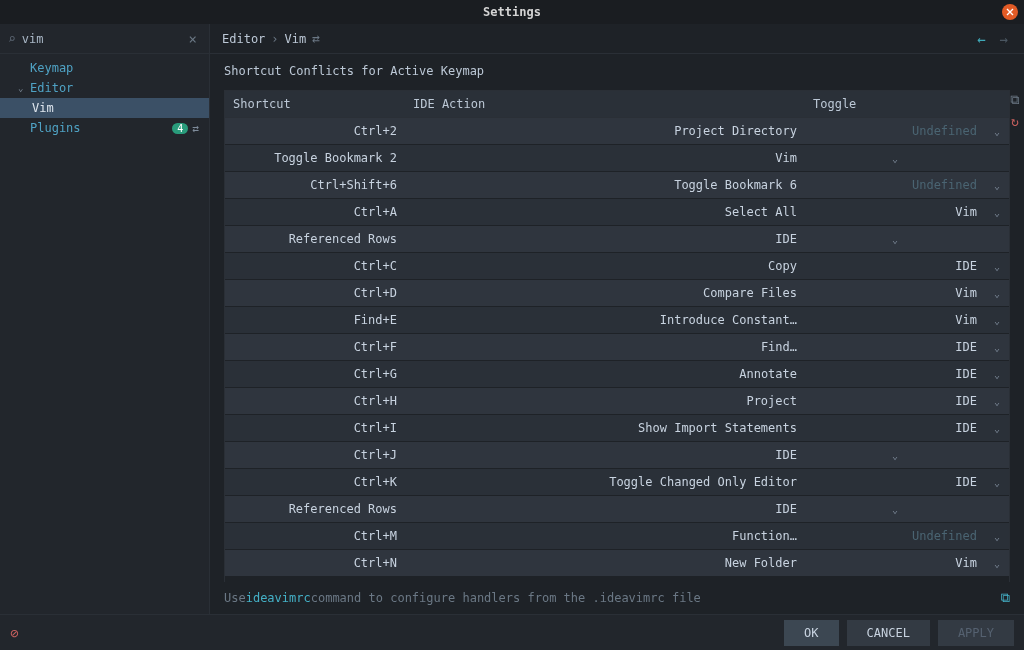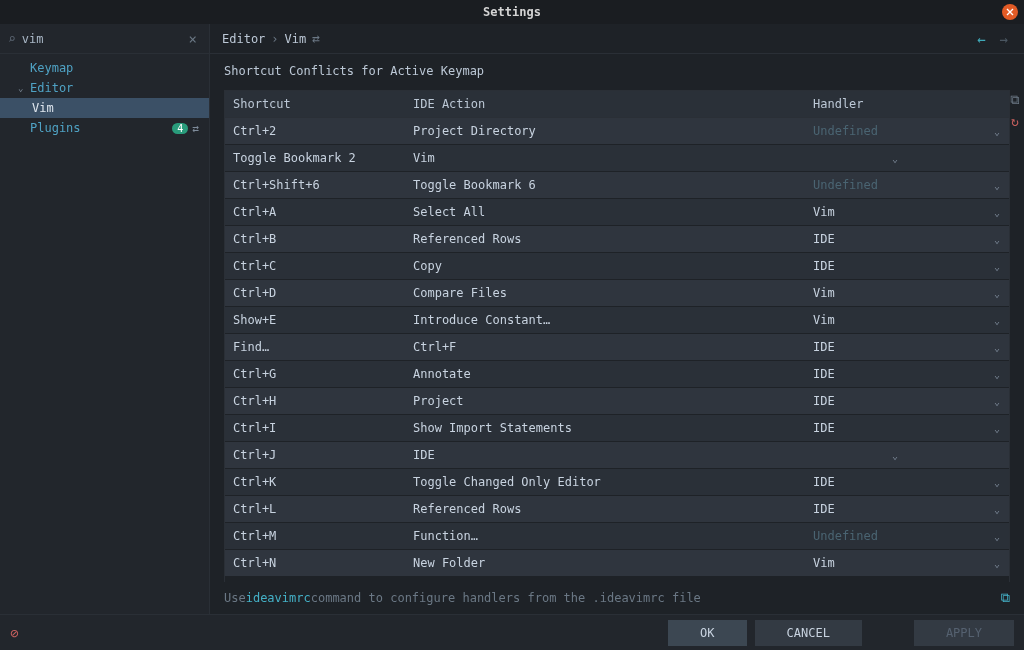--- a/index.html
+++ b/index.html
@@ -29,42 +29,42 @@
 .sep { color:#6b7885; }
 .reset { color:#6b7885; font-size:13px; }
 .header .spacer { flex:1; }
 .navarrow { color:#3fa9b8; font-size:14px; padding:0 4px; cursor:pointer; }
 .navarrow.dim { color:#4a5661; }
 .subhdr { padding:10px 14px 12px; display:flex; align-items:flex-end; }
 .subhdr .txt { color:#bcc8d6; }
 .table-wrap { flex:1; padding:0 14px 0 14px; min-height:0; display:flex; flex-direction:column; position:relative; }
 .thead { display:grid; grid-template-columns: 180px 1fr 180px 24px; background:#2a3038; border:1px solid #2a2f36; border-bottom:none; }
 .thead div { padding:6px 8px; color:#bcc8d6; font-size:12px; }
-.tbody { flex:1; overflow-y:auto; border:1px solid #2a2f36; border-bottom:none; }
+.tbody { flex:1; overflow-y:auto; border:1px solid #2a2f36; border-bottom:none;text-align:right; }
 .tbody::-webkit-scrollbar { width:0; }
 .row { display:grid; grid-template-columns: 180px 1fr 180px 24px; border-bottom:1px solid #1e2227; background:#2f353e; }
 .row:nth-child(even){ background:#2a3038; }
 .row .cell { padding:6px 8px; white-space:nowrap; overflow:hidden; text-overflow:ellipsis; }
 .row .shortcut { color:#c8d3e0; }
 .row .action { color:#c8d3e0; }
 .row .handler { color:#c8d3e0; }
 .row .handler.undef { color:#4a6472; }
 .row .chev { display:flex; align-items:center; justify-content:center; color:#7e8b9a; cursor:pointer; font-size:10px; }
 .right-icons { position:absolute; right:0; top:0; width:18px; display:flex; flex-direction:column; align-items:center; gap:6px; padding-top:2px; }
 .right-icons span { color:#6b7885; cursor:pointer; font-size:13px; }
 .right-icons .reset-i { color:#c7605e; }
 .hint { padding:8px 14px; color:#6b7885; display:flex; align-items:center; }
 .hint .kw { color:#44b1c7; }
 .hint .spacer { flex:1; }
 .hint .ext { color:#44b1c7; cursor:pointer; font-size:13px; }
 .footer { height:36px; display:flex; align-items:center; justify-content:flex-end; gap:8px; padding:0 10px; border-top:1px solid #2a2f36; background:#22262c; }
 .footer .left { position:absolute; left:10px; color:#c7605e; font-size:14px; cursor:pointer; }
-.btn { padding:6px 32px; background:#333a43; color:#c8d3e0; cursor:pointer; border:none; font-family:monospace; font-size:12px; }
+.btn { padding:6px 20px; background:#333a43; color:#c8d3e0; cursor:pointer; border:none; font-family:monospace; font-size:12px; }
 .btn.primary { background:#3c4752; }
-.btn.disabled { color:#556170;margin-left:44px; }
+.btn.disabled { color:#556170; }
 </style>
 </head>
 <body>
 
 <div class="window">
   <div class="titlebar">
     <span class="title">Settings</span>
     <div class="close">
       <svg width="8" height="8" viewBox="0 0 8 8">
           <path d="M1 1 L7 7 M7 1 L1 7" stroke="#fff" stroke-width="1.4"></path>
@@ -112,21 +112,21 @@
         <span class="txt">Shortcut Conflicts for Active Keymap</span>
       </div>
       <div class="table-wrap">
         <div class="right-icons">
           <span>⧉</span>
           <span class="reset-i">↻</span>
         </div>
         <div class="thead">
           <div>Shortcut</div>
           <div>IDE Action</div>
-          <div>Handler</div>
+          <div>Toggle</div>
           <div></div>
         </div>
         <div class="tbody" id="tbody">
             <div class="row">
               <div class="cell shortcut">Ctrl+2</div>
               <div class="cell action">Project Directory</div>
               <div class="cell handler undef">Undefined</div>
               <div class="chev">⌄</div>
             </div>
             <div class="row">
@@ -140,46 +140,45 @@
               <div class="cell handler undef">Undefined</div>
               <div class="chev">⌄</div>
             </div>
             <div class="row">
               <div class="cell shortcut">Ctrl+A</div>
               <div class="cell action">Select All</div>
               <div class="cell handler">Vim</div>
               <div class="chev">⌄</div>
             </div>
             <div class="row">
-              <div class="cell shortcut">Ctrl+B</div>
               <div class="cell action">Referenced Rows</div>
               <div class="cell handler">IDE</div>
               <div class="chev">⌄</div>
             </div>
             <div class="row">
               <div class="cell shortcut">Ctrl+C</div>
               <div class="cell action">Copy</div>
               <div class="cell handler">IDE</div>
               <div class="chev">⌄</div>
             </div>
             <div class="row">
               <div class="cell shortcut">Ctrl+D</div>
               <div class="cell action">Compare Files</div>
               <div class="cell handler">Vim</div>
               <div class="chev">⌄</div>
             </div>
             <div class="row">
-              <div class="cell shortcut">Show+E</div>
+              <div class="cell shortcut">Find+E</div>
               <div class="cell action">Introduce Constant…</div>
               <div class="cell handler">Vim</div>
               <div class="chev">⌄</div>
             </div>
             <div class="row">
+              <div class="cell shortcut">Ctrl+F</div>
               <div class="cell action">Find…</div>
-              <div class="cell shortcut">Ctrl+F</div>
               <div class="cell handler">IDE</div>
               <div class="chev">⌄</div>
             </div>
             <div class="row">
               <div class="cell shortcut">Ctrl+G</div>
               <div class="cell action">Annotate</div>
               <div class="cell handler">IDE</div>
               <div class="chev">⌄</div>
             </div>
             <div class="row">
@@ -199,21 +198,20 @@
               <div class="cell handler">IDE</div>
               <div class="chev">⌄</div>
             </div>
             <div class="row">
               <div class="cell shortcut">Ctrl+K</div>
               <div class="cell action">Toggle Changed Only Editor</div>
               <div class="cell handler">IDE</div>
               <div class="chev">⌄</div>
             </div>
             <div class="row">
-              <div class="cell shortcut">Ctrl+L</div>
               <div class="cell action">Referenced Rows</div>
               <div class="cell handler">IDE</div>
               <div class="chev">⌄</div>
             </div>
             <div class="row">
               <div class="cell shortcut">Ctrl+M</div>
               <div class="cell action">Function…</div>
               <div class="cell handler undef">Undefined</div>
               <div class="chev">⌄</div>
             </div>

